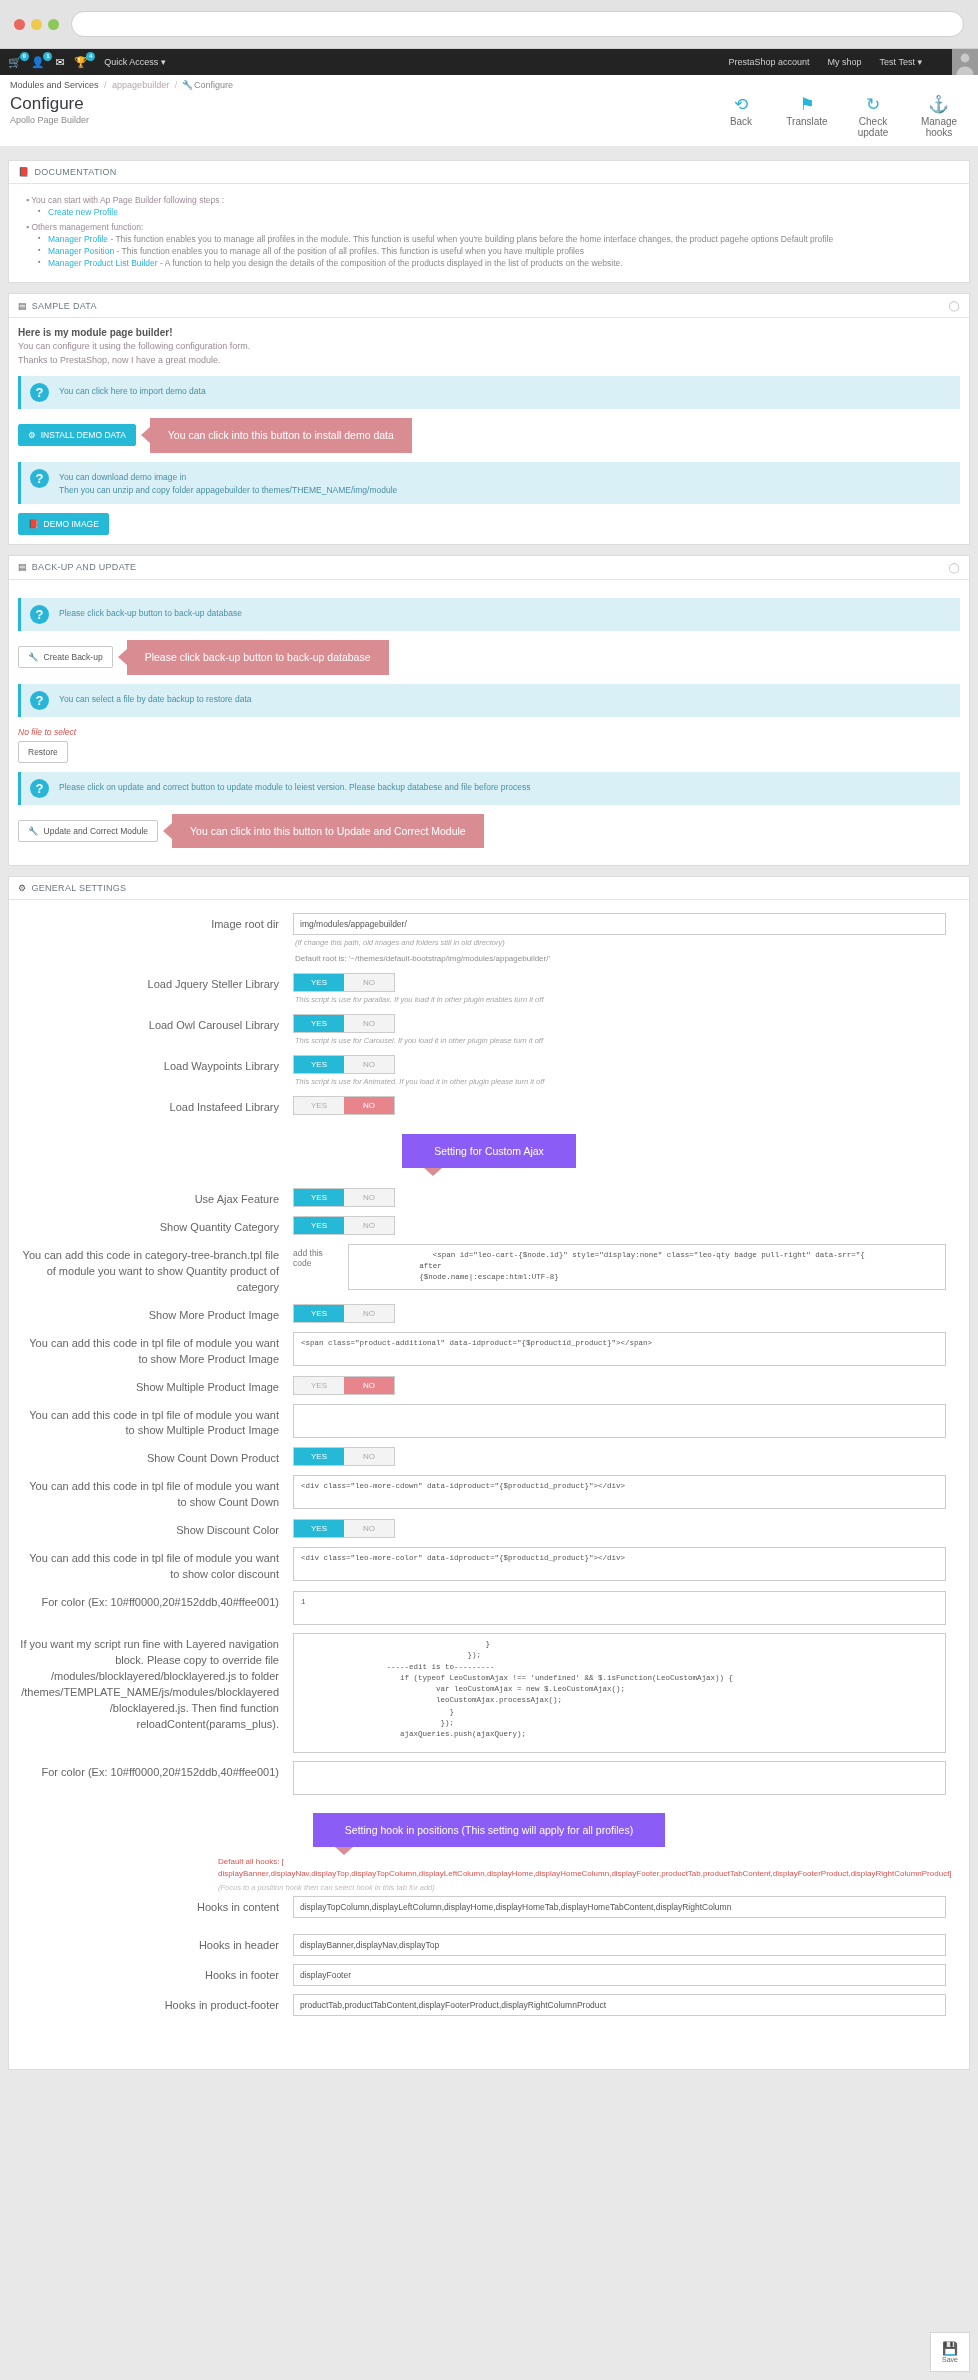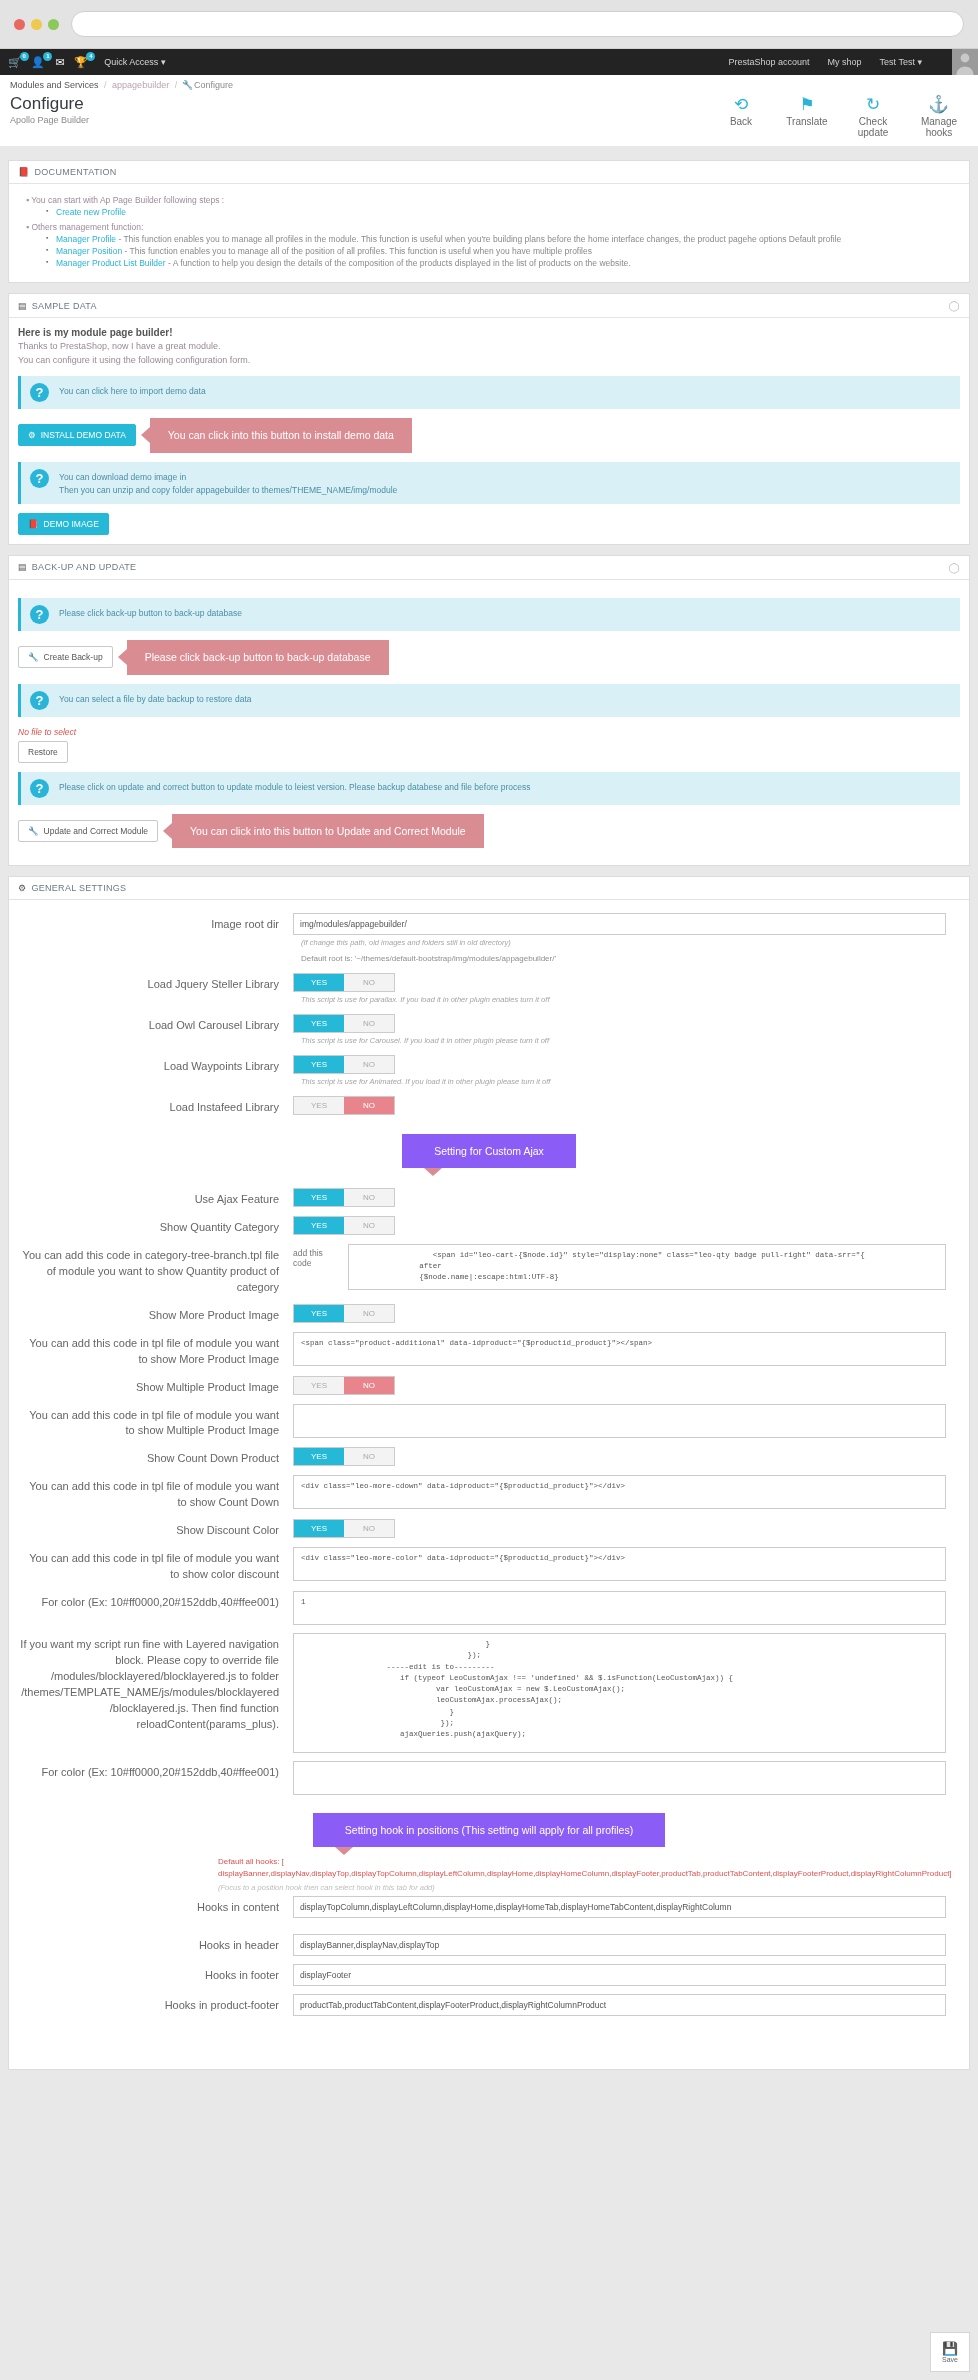--- a/index.html
+++ b/index.html
@@ -77,21 +77,21 @@
     font-size:9px; color:#6b7a85; letter-spacing:.3px;
     display:flex; align-items:center;
   }
   .panel-head .ph-ic { margin-right:5px; font-size:9px; color:#555; }
   .panel-head .ph-title { text-transform:uppercase; }
   .panel-head .ph-toggle { margin-left:auto; color:#b5b5b5; font-size:10px; cursor:pointer; }
   .panel-body { padding:9px; }
 
   
   .doc-line { font-size:8.5px; color:#9e8b99; margin:2px 0 2px 8px; }
-  .doc-ul { margin:1px 0 5px 38px; padding:0; list-style:none; }
+  .doc-ul { margin:1px 0 5px 30px; padding:0; list-style:none; }
   .doc-ul li { font-size:8.5px; color:#8a8a8a; margin:2px 0; position:relative; }
   .doc-ul li:before { content:"\25AA"; position:absolute; left:-10px; color:#777; font-size:7px; }
   .doc-ul li a { color:#29b5d8; text-decoration:none; }
   .doc-ul li .lnk { color:#29b5d8; }
 
   
   .sd-title { font-weight:bold; color:#555; font-size:10px; margin-bottom:2px; }
   .sd-line { font-size:9px; color:#9a8a96; line-height:1.5; }
 
   .hint {
@@ -132,21 +132,21 @@
   .form-row { display:flex; padding:4px 0; align-items:flex-start; }
   .form-label {
     width:275px; flex:none; text-align:right; padding:4px 14px 0 0;
     font-size:11px; color:#666; line-height:1.45;
   }
   .form-ctl { flex:1; padding-right:14px; }
   .txt-input {
     width:100%; height:22px; border:1px solid #ccc; background:#fff;
     font-size:8.5px; color:#555; padding:0 6px; font-family:"Liberation Sans", sans-serif;
   }
-  .help-note { font-size:7.5px; color:#a5a5a5; margin:3px 0 2px 8px; font-style:italic; }
+  .help-note { font-size:7.5px; color:#a5a5a5; margin:3px 0 2px 2px; font-style:italic; }
   .help-note.plain { font-style:normal; color:#8e8e8e; font-size:8px; margin-top:7px; }
 
   .switch { display:inline-flex; border:1px solid #ccc; overflow:hidden; }
   .switch span {
     display:inline-block; width:50px; text-align:center; font-size:8px;
     padding:4px 0; cursor:pointer; background:#f3f3f3; color:#aaa;
   }
   .switch span.on-yes { background:#25b9d7; color:#fff; }
   .switch span.on-no  { background:#e8848b; color:#fff; }
 
@@ -280,22 +280,22 @@
   </div>
 
   <div class="panel">
     <div class="panel-head">
       <span class="ph-ic">▤</span>
       <span class="ph-title">SAMPLE DATA</span>
       <span class="ph-toggle">◯</span>
     </div>
     <div class="panel-body">
       <div class="sd-title">Here is my module page builder!</div>
+      <div class="sd-line">You can configure it using the following configuration form.</div>
       <div class="sd-line">Thanks to PrestaShop, now I have a great module.</div>
-      <div class="sd-line">You can configure it using the following configuration form.</div>
 
       <div class="hint">
         <div class="hint-ic">?</div>
         <div class="hint-txt">You can click here to import demo data</div>
       </div>
 
       <div class="callout-row">
         <a class="btn btn-blue" href="#">
           <span>⚙</span>
           <span>INSTALL DEMO DATA</span>

